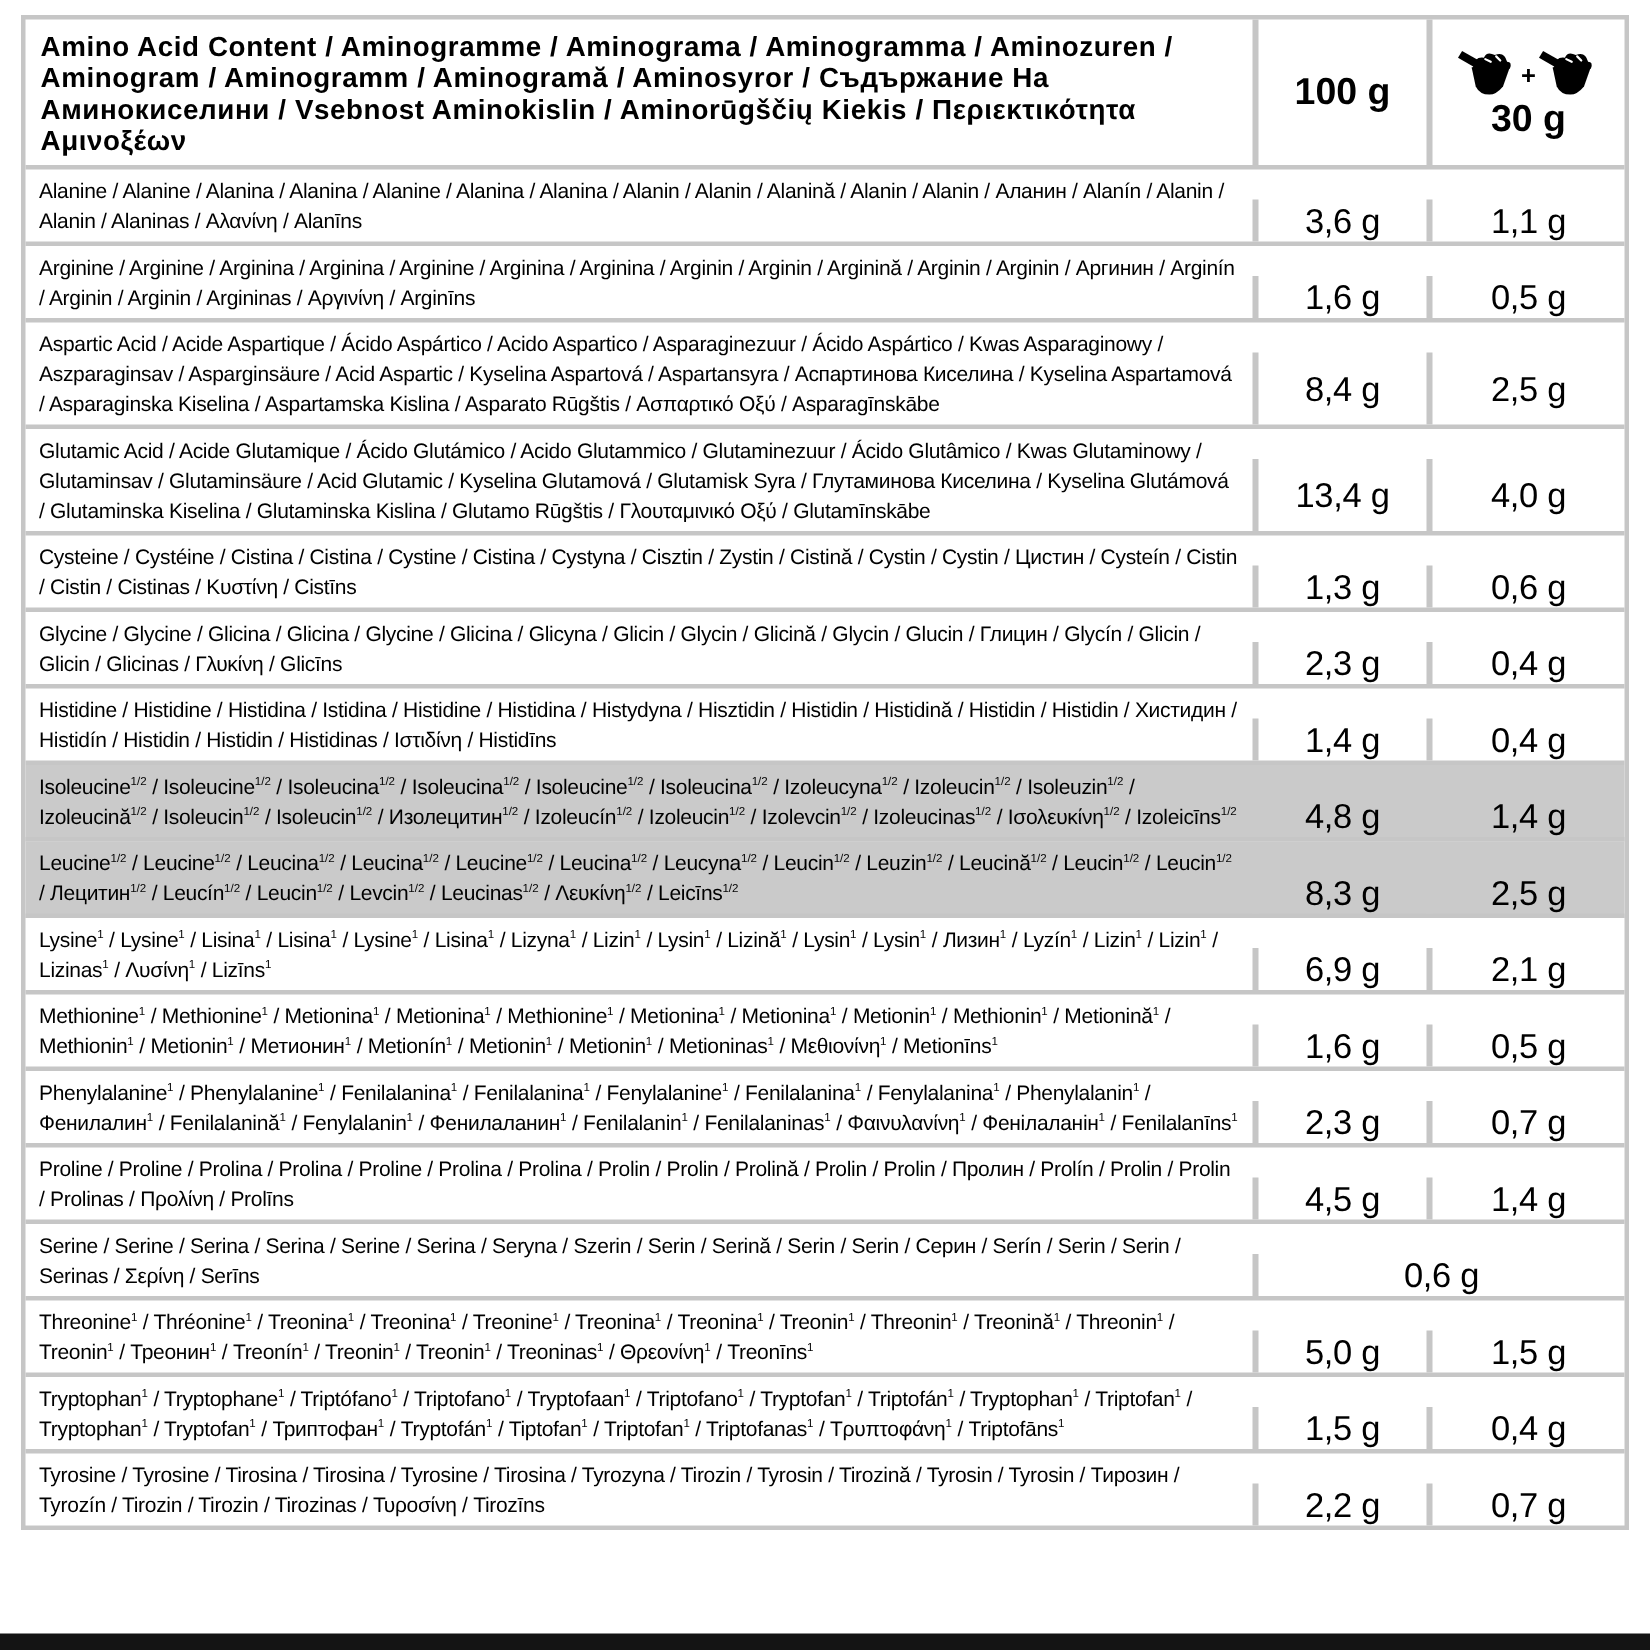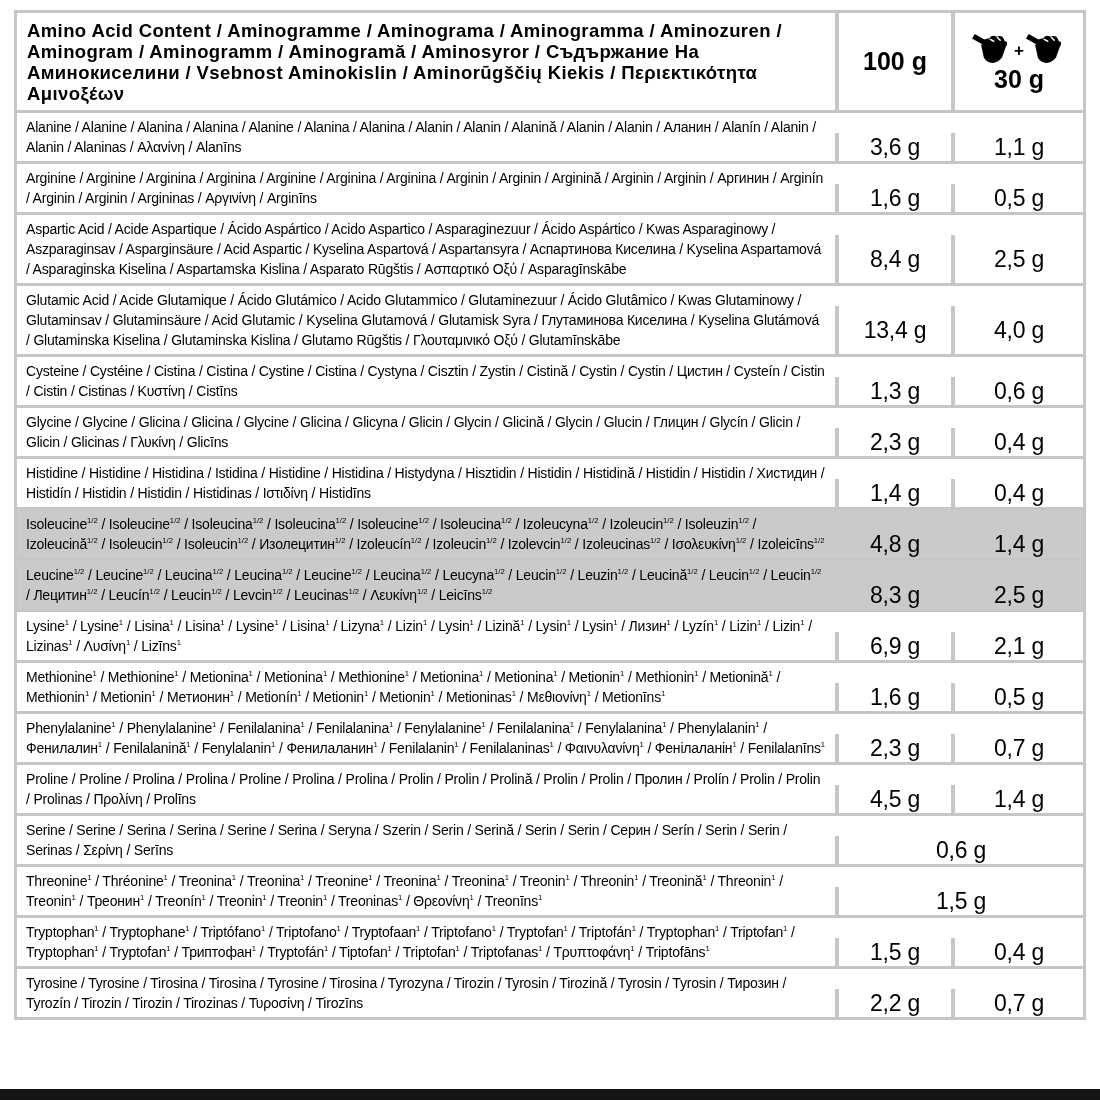--- a/index.html
+++ b/index.html
@@ -169,20 +169,21 @@
     <div class="c-name names">Proline / Proline / Prolina / Prolina / Proline / Prolina / Prolina / Prolin / Prolin / Prolină / Prolin / Prolin / Пролин / Prolín / Prolin / Prolin / Prolinas / Προλίνη / Prolīns</div>
     <div class="c-100 val">4,5 g</div>
     <div class="c-30 val">1,4 g</div>
   </div>
         <div class="row">
     <div class="c-name names">Serine / Serine / Serina / Serina / Serine / Serina / Seryna / Szerin / Serin / Serină / Serin / Serin / Серин / Serín / Serin / Serin / Serinas / Σερίνη / Serīns</div>
     <div class="c-30 val">0,6 g</div>
   </div>
         <div class="row">
     <div class="c-name names">Threonine<sup>1</sup> / Thréonine<sup>1</sup> / Treonina<sup>1</sup> / Treonina<sup>1</sup> / Treonine<sup>1</sup> / Treonina<sup>1</sup> / Treonina<sup>1</sup> / Treonin<sup>1</sup> / Threonin<sup>1</sup> / Treonină<sup>1</sup> / Threonin<sup>1</sup> / Treonin<sup>1</sup> / Треонин<sup>1</sup> / Treonín<sup>1</sup> / Treonin<sup>1</sup> / Treonin<sup>1</sup> / Treoninas<sup>1</sup> / Θρεονίνη<sup>1</sup> / Treonīns<sup>1</sup></div>
+    <div class="c-100 val">5,0 g</div>
     <div class="c-30 val">1,5 g</div>
   </div>
         <div class="row">
     <div class="c-name names">Tryptophan<sup>1</sup> / Tryptophane<sup>1</sup> / Triptófano<sup>1</sup> / Triptofano<sup>1</sup> / Tryptofaan<sup>1</sup> / Triptofano<sup>1</sup> / Tryptofan<sup>1</sup> / Triptofán<sup>1</sup> / Tryptophan<sup>1</sup> / Triptofan<sup>1</sup> / Tryptophan<sup>1</sup> / Tryptofan<sup>1</sup> / Триптофан<sup>1</sup> / Tryptofán<sup>1</sup> / Tiptofan<sup>1</sup> / Triptofan<sup>1</sup> / Triptofanas<sup>1</sup> / Τρυπτοφάνη<sup>1</sup> / Triptofāns<sup>1</sup></div>
     <div class="c-100 val">1,5 g</div>
     <div class="c-30 val">0,4 g</div>
   </div>
         <div class="row">
     <div class="c-name names">Tyrosine / Tyrosine / Tirosina / Tirosina / Tyrosine / Tirosina / Tyrozyna / Tirozin / Tyrosin / Tirozină / Tyrosin / Tyrosin / Тирозин / Tyrozín / Tirozin / Tirozin / Tirozinas / Τυροσίνη / Tirozīns</div>
     <div class="c-100 val">2,2 g</div>

